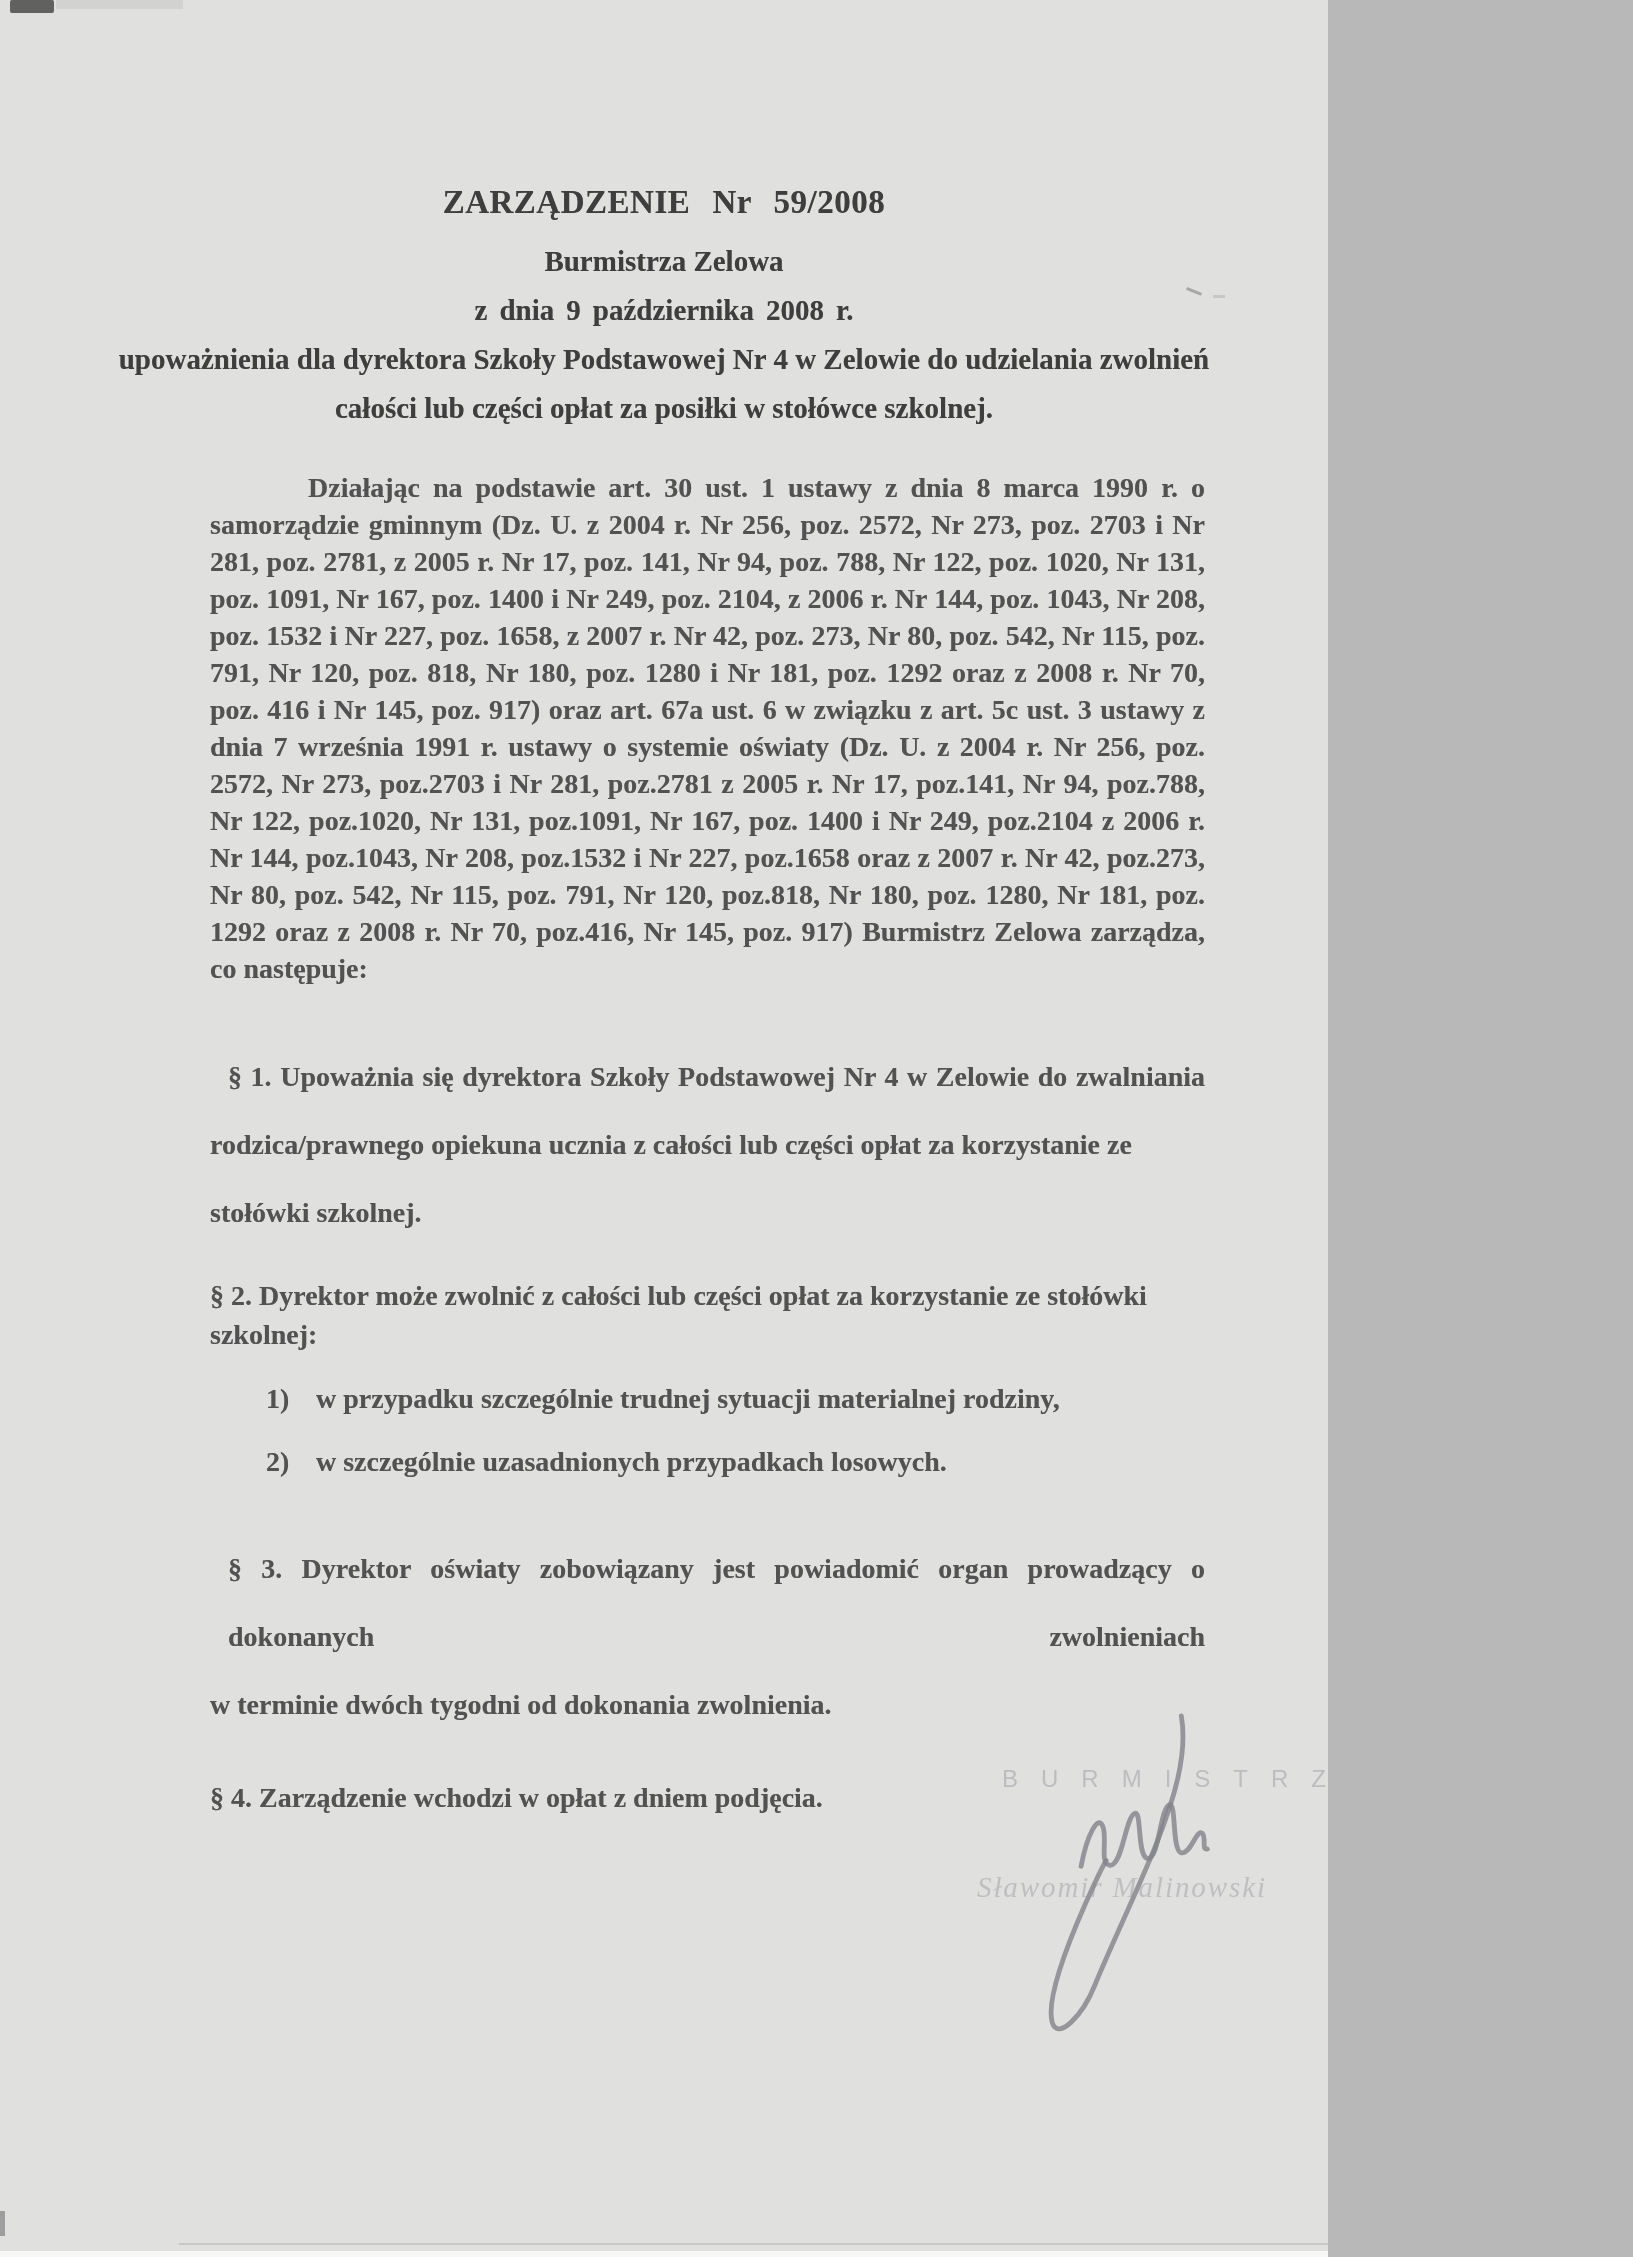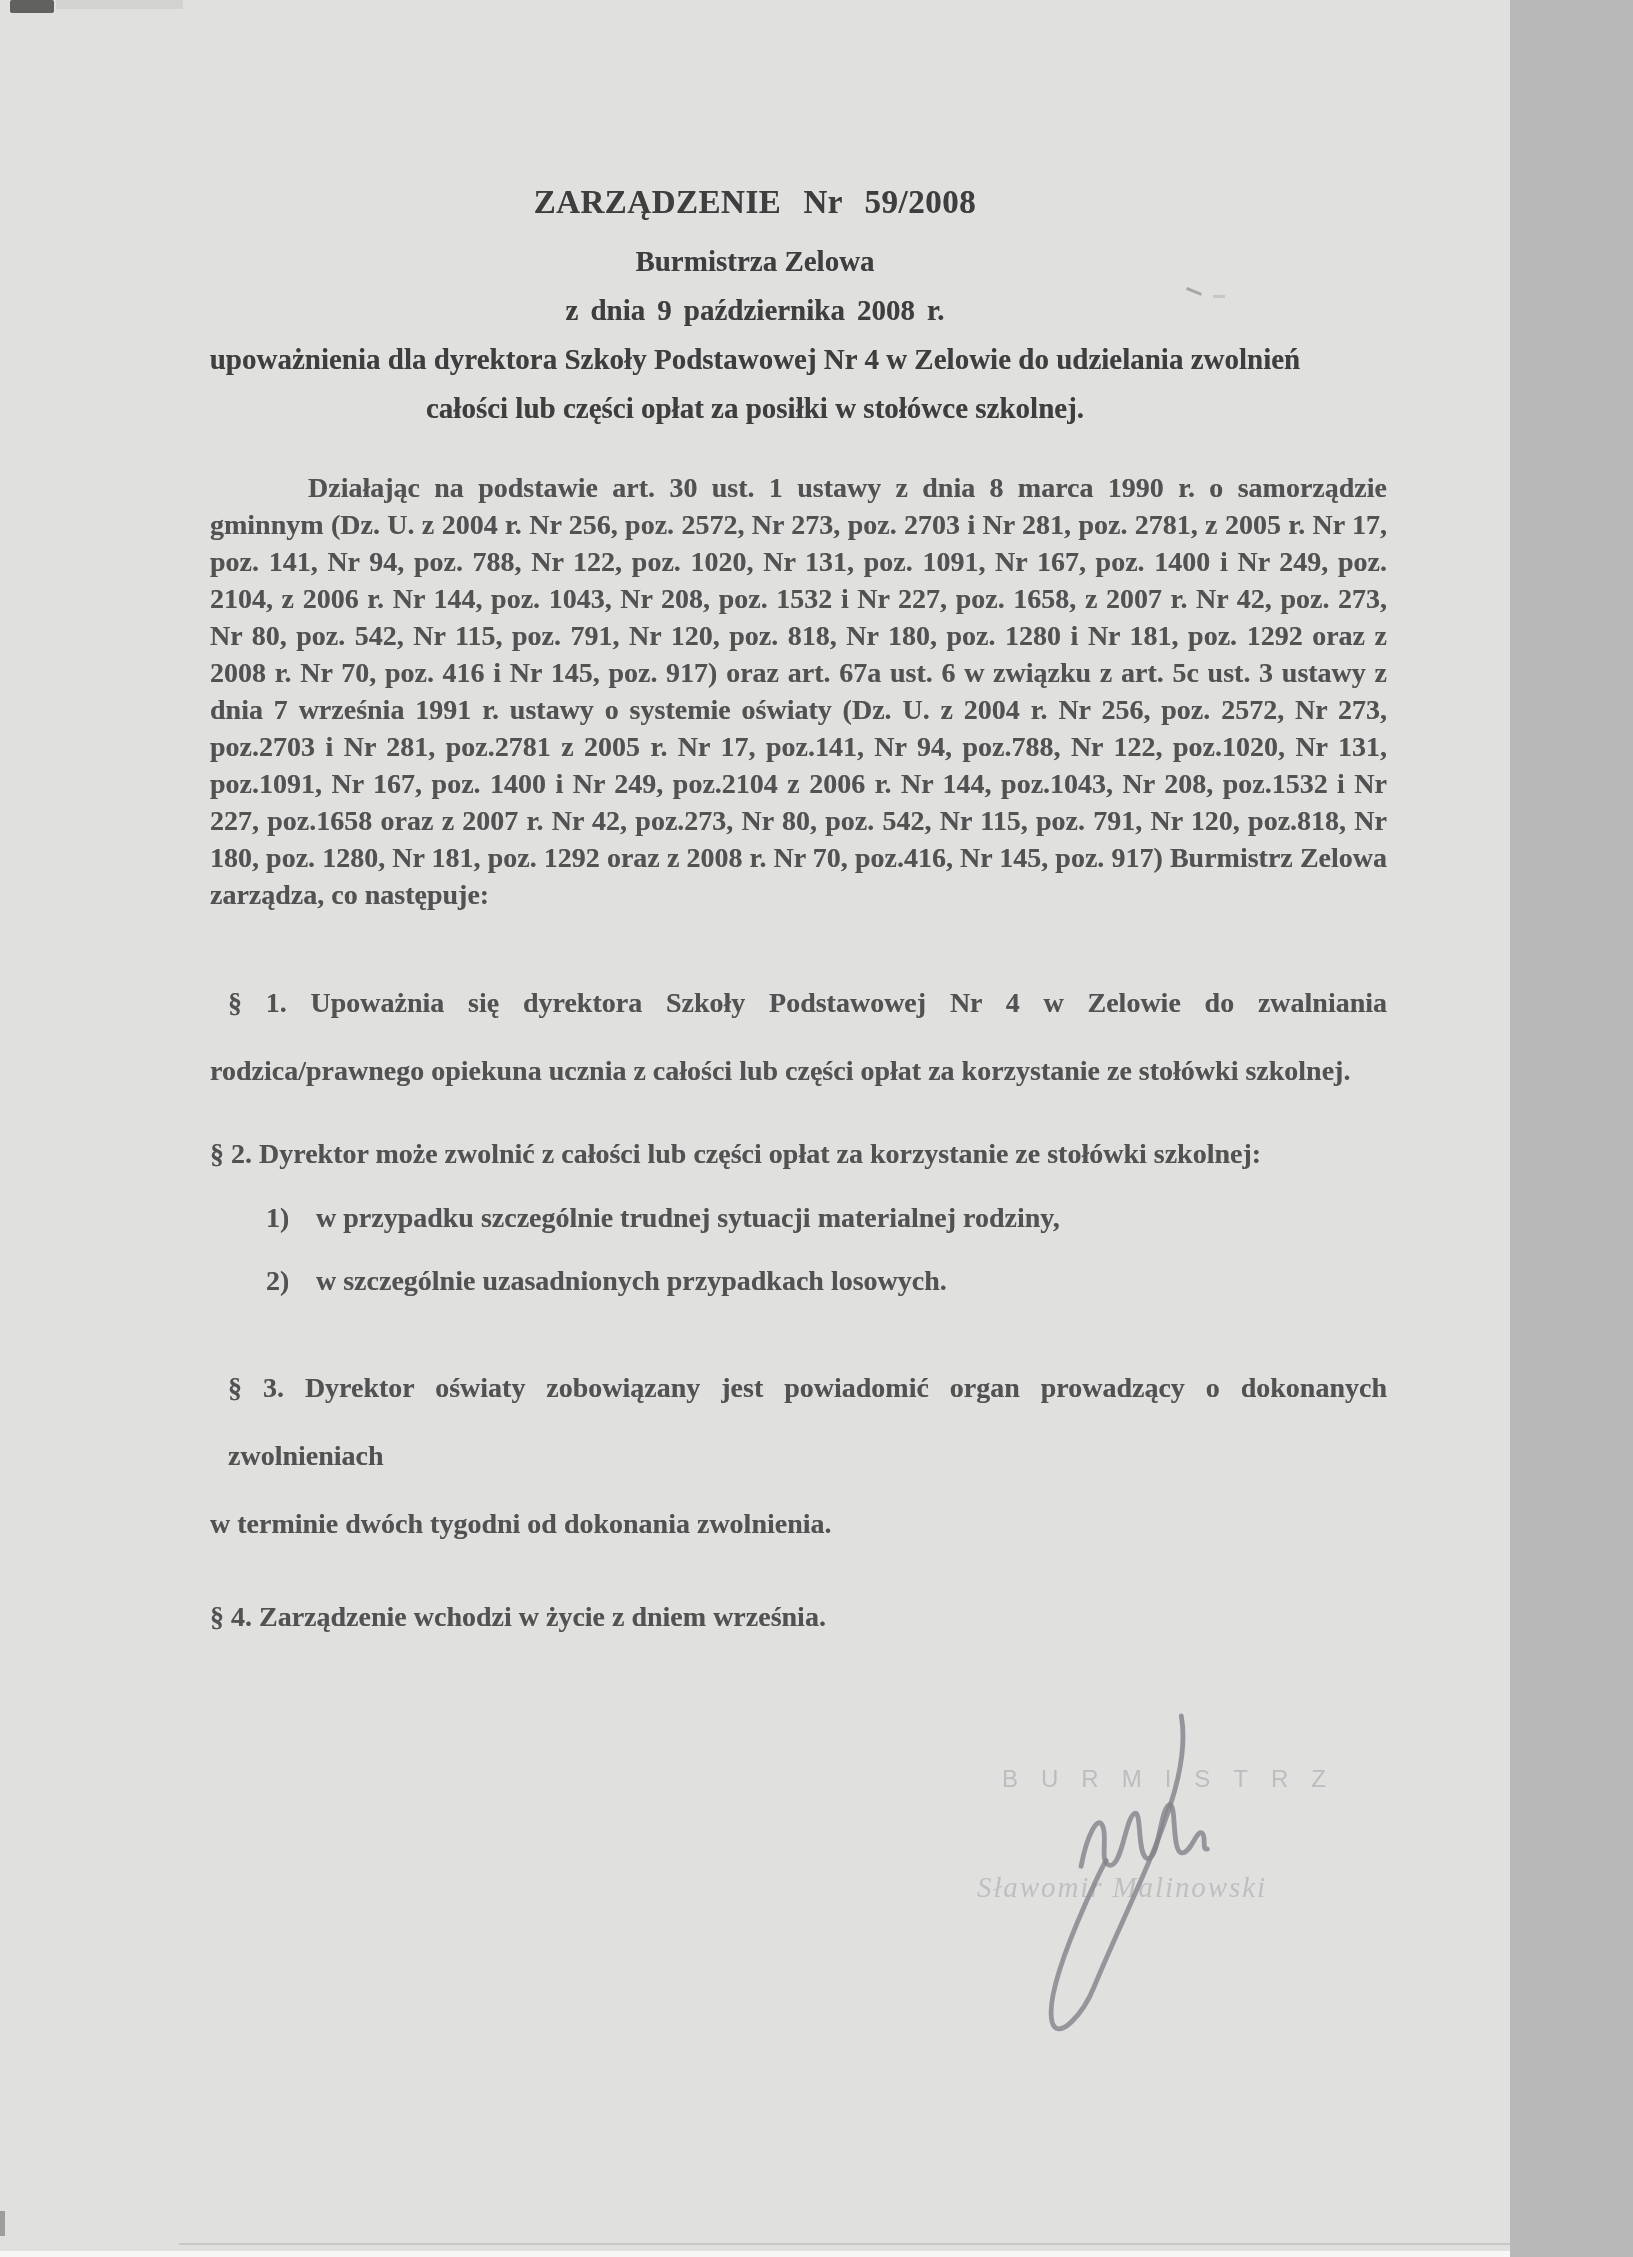--- a/index.html
+++ b/index.html
@@ -1,18 +1,18 @@
 <!DOCTYPE html>
 <html lang="pl"><head>
 <meta charset="utf-8">
 <style>
   html,body{margin:0;padding:0;background:#b8b8b8;}
   .page{
     position:relative;
-    width:1510px;height:2257px;
+    width:1328px;height:2257px;
     background:#e0e0df;
     overflow:hidden;
     font-family:"Liberation Serif", serif;
     color:#525252;
   }
   
   .doc-header{
     padding-top:185px;
     text-align:center;
     color:#3e3e3e;
@@ -157,21 +157,21 @@
       <span>w szczególnie uzasadnionych przypadkach losowych.</span>
     </div>
 
     <p class="section sec-3">
       <span class="sec-line justify-last" style="display:block"><span class="sec-label">§ 3.</span> <span>Dyrektor oświaty zobowiązany jest powiadomić organ prowadzący o dokonanych zwolnieniach</span></span>
       <span style="display:block">w terminie dwóch tygodni od dokonania zwolnienia.</span>
     </p>
 
     <p class="section sec-4">
       <span class="sec-label">§ 4.</span>
-      <span>Zarządzenie wchodzi w życie z dniem września.</span>
+      <span>Zarządzenie wchodzi w opłat z dniem podjęcia.</span>
     </p>
   </main>
 
   <div class="stamp-title">BURMISTRZ</div>
   <svg class="signature-svg" viewBox="0 0 220 350" xmlns="http://www.w3.org/2000/svg">
     <path d="M 184 12 C 191 52, 176 100, 158 145 C 140 190, 112 248, 94 292 C 82 322, 56 350, 50 330 C 44 308, 62 258, 84 208 C 92 190, 100 172, 106 162"></path>
     <path d="M 80 168 C 86 136, 98 112, 103 128 C 107 141, 99 166, 110 167 C 123 168, 126 116, 136 113 C 143 111, 138 158, 149 160 C 161 162, 162 106, 172 104 C 179 103, 174 152, 184 154 C 194 156, 200 128, 206 134 C 210 139, 205 152, 211 150"></path>
   </svg>
   <div class="signer-name">Sławomir Malinowski</div>
 

